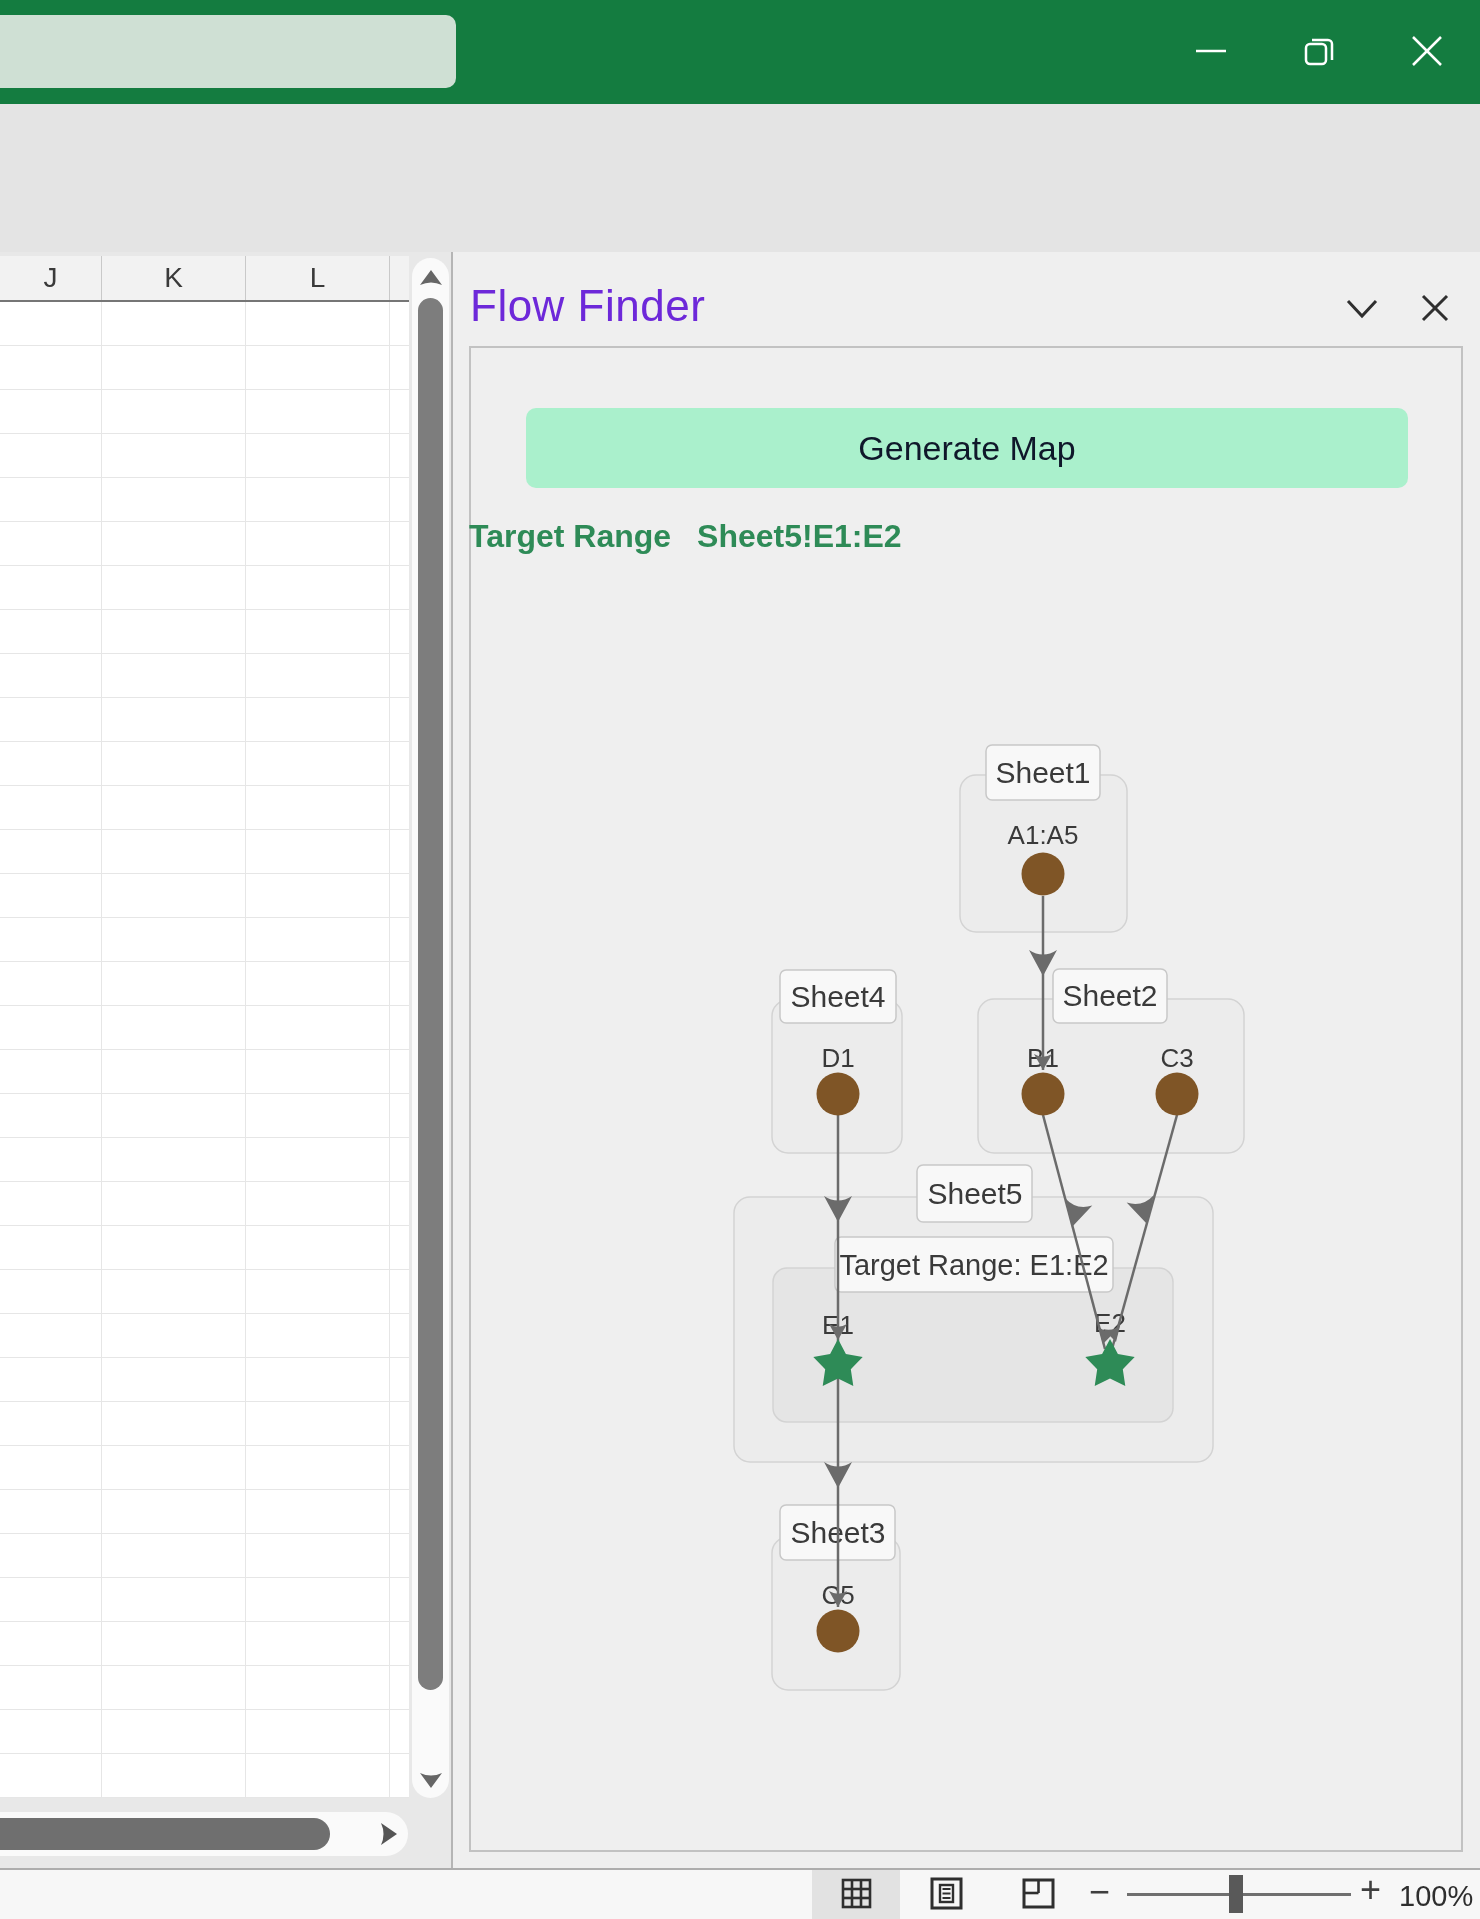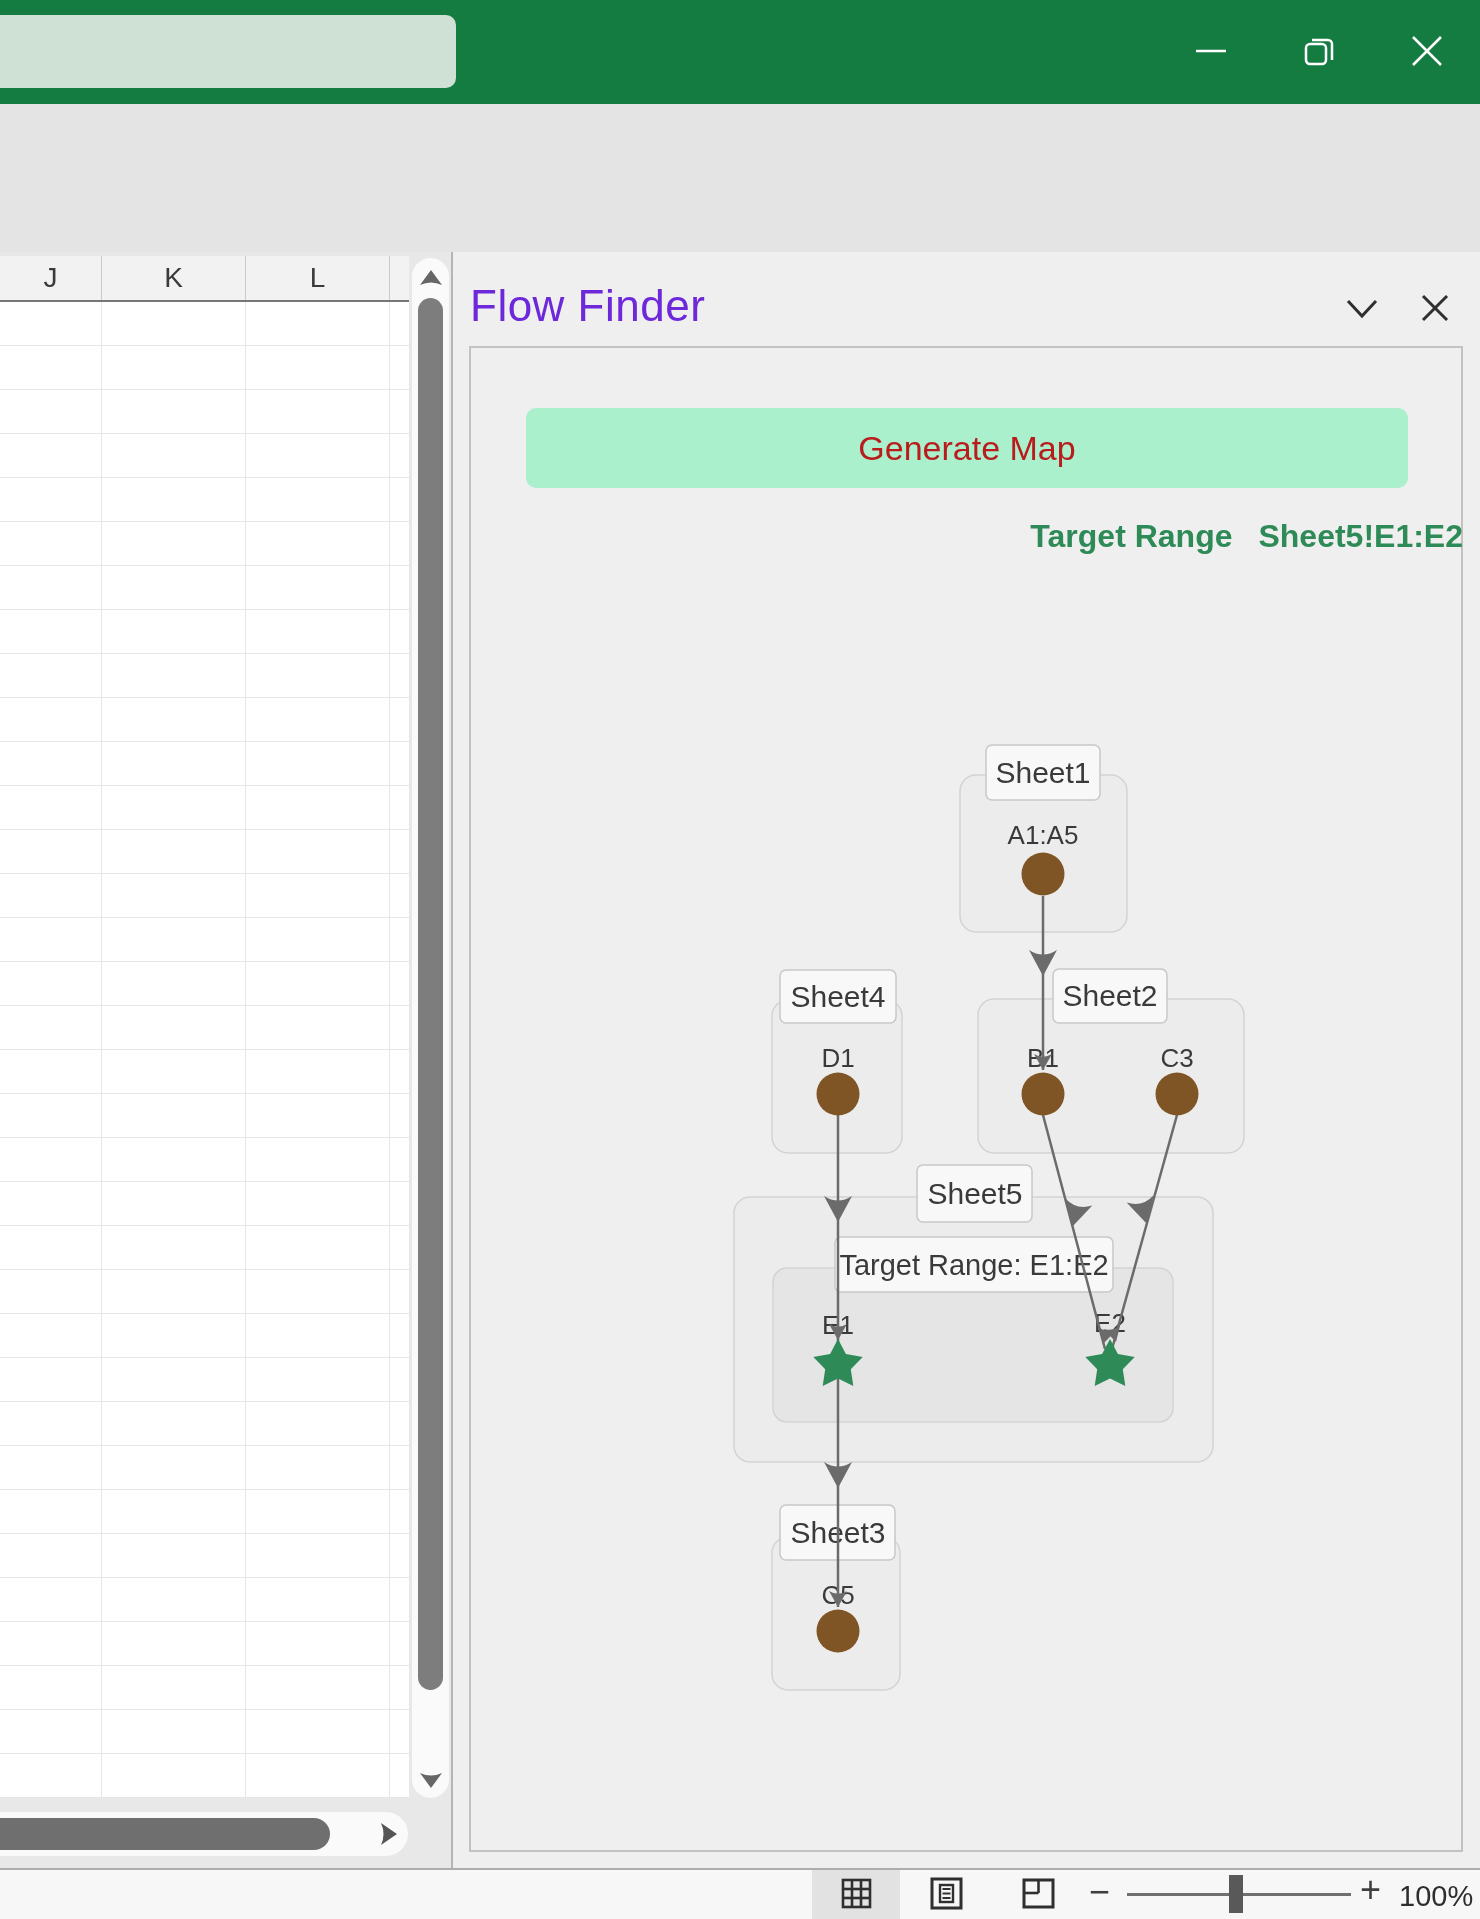--- a/index.html
+++ b/index.html
@@ -48,22 +48,22 @@
 
   
   .pane{left:453px;top:252px;width:1027px;height:1616px;background:#efefef;}
   .pane-title{left:470px;top:281px;font-size:44px;font-weight:300;color:#6d28d9;letter-spacing:0.5px;}
   .pane-icon-btn{background:transparent;border:none;padding:0;}
   .pane-chevron{left:1340px;top:290px;}
   .pane-close{left:1416px;top:288px;}
   .pane-panel{left:469px;top:346px;width:994px;height:1506px;border:2px solid #c2c2c2;background:transparent;}
 
   .generate-btn{left:526px;top:408px;width:882px;height:80px;background:#aaf0cc;border:none;border-radius:10px;
-    font-size:34px;color:#b91c1c;font-family:"Liberation Sans",sans-serif;}
-  .target-line{left:469px;top:518px;width:994px;text-align:right;font-size:32px;font-weight:bold;color:#2e8b57;}
+    font-size:34px;color:#0f172a;font-family:"Liberation Sans",sans-serif;}
+  .target-line{left:469px;top:518px;width:994px;text-align:left;font-size:32px;font-weight:bold;color:#2e8b57;}
   .target-line .gap{display:inline-block;width:26px;}
 
   .diagram-svg{left:452px;top:560px;}
   .diagram-svg text{font-family:"Liberation Sans",sans-serif;fill:#3a3a3a;}
   .sheet-label-text{font-size:30px;}
   .node-label-text{font-size:26px;}
   .target-box-text{font-size:29px;}
 
   
   .statusbar{left:0;top:1868px;width:1480px;height:51px;background:#f7f7f7;border-top:2px solid #adadad;}

